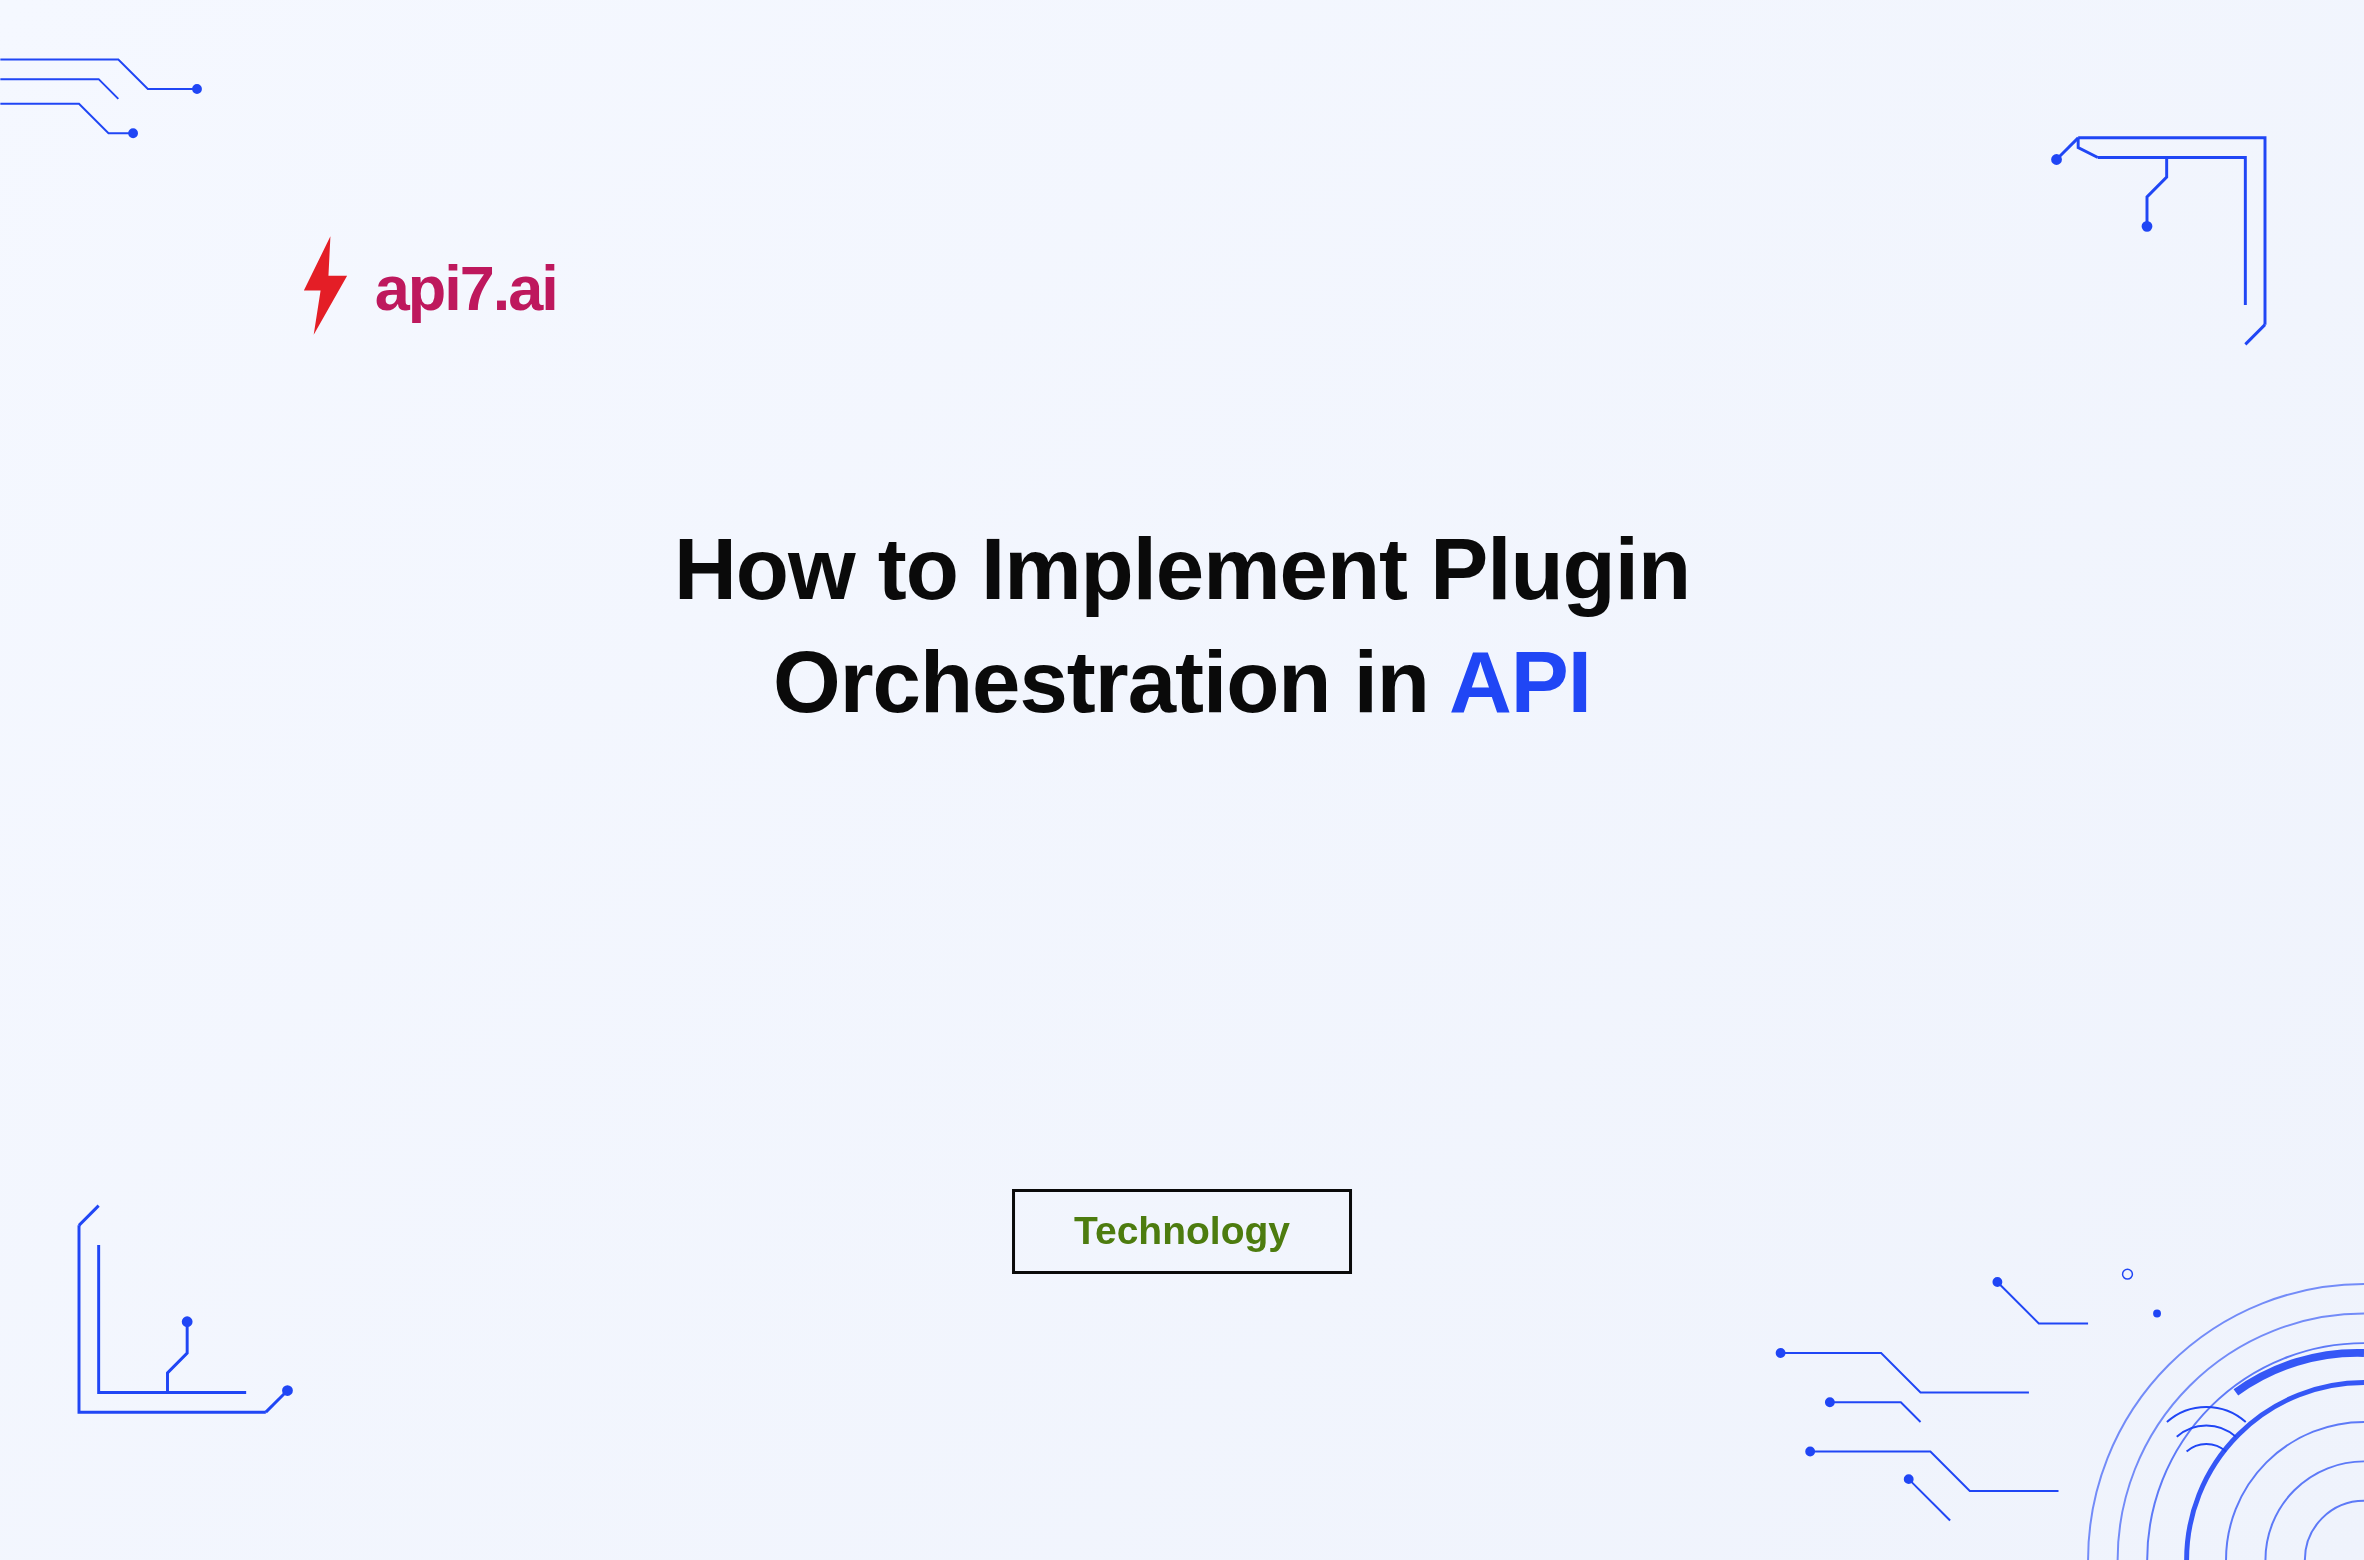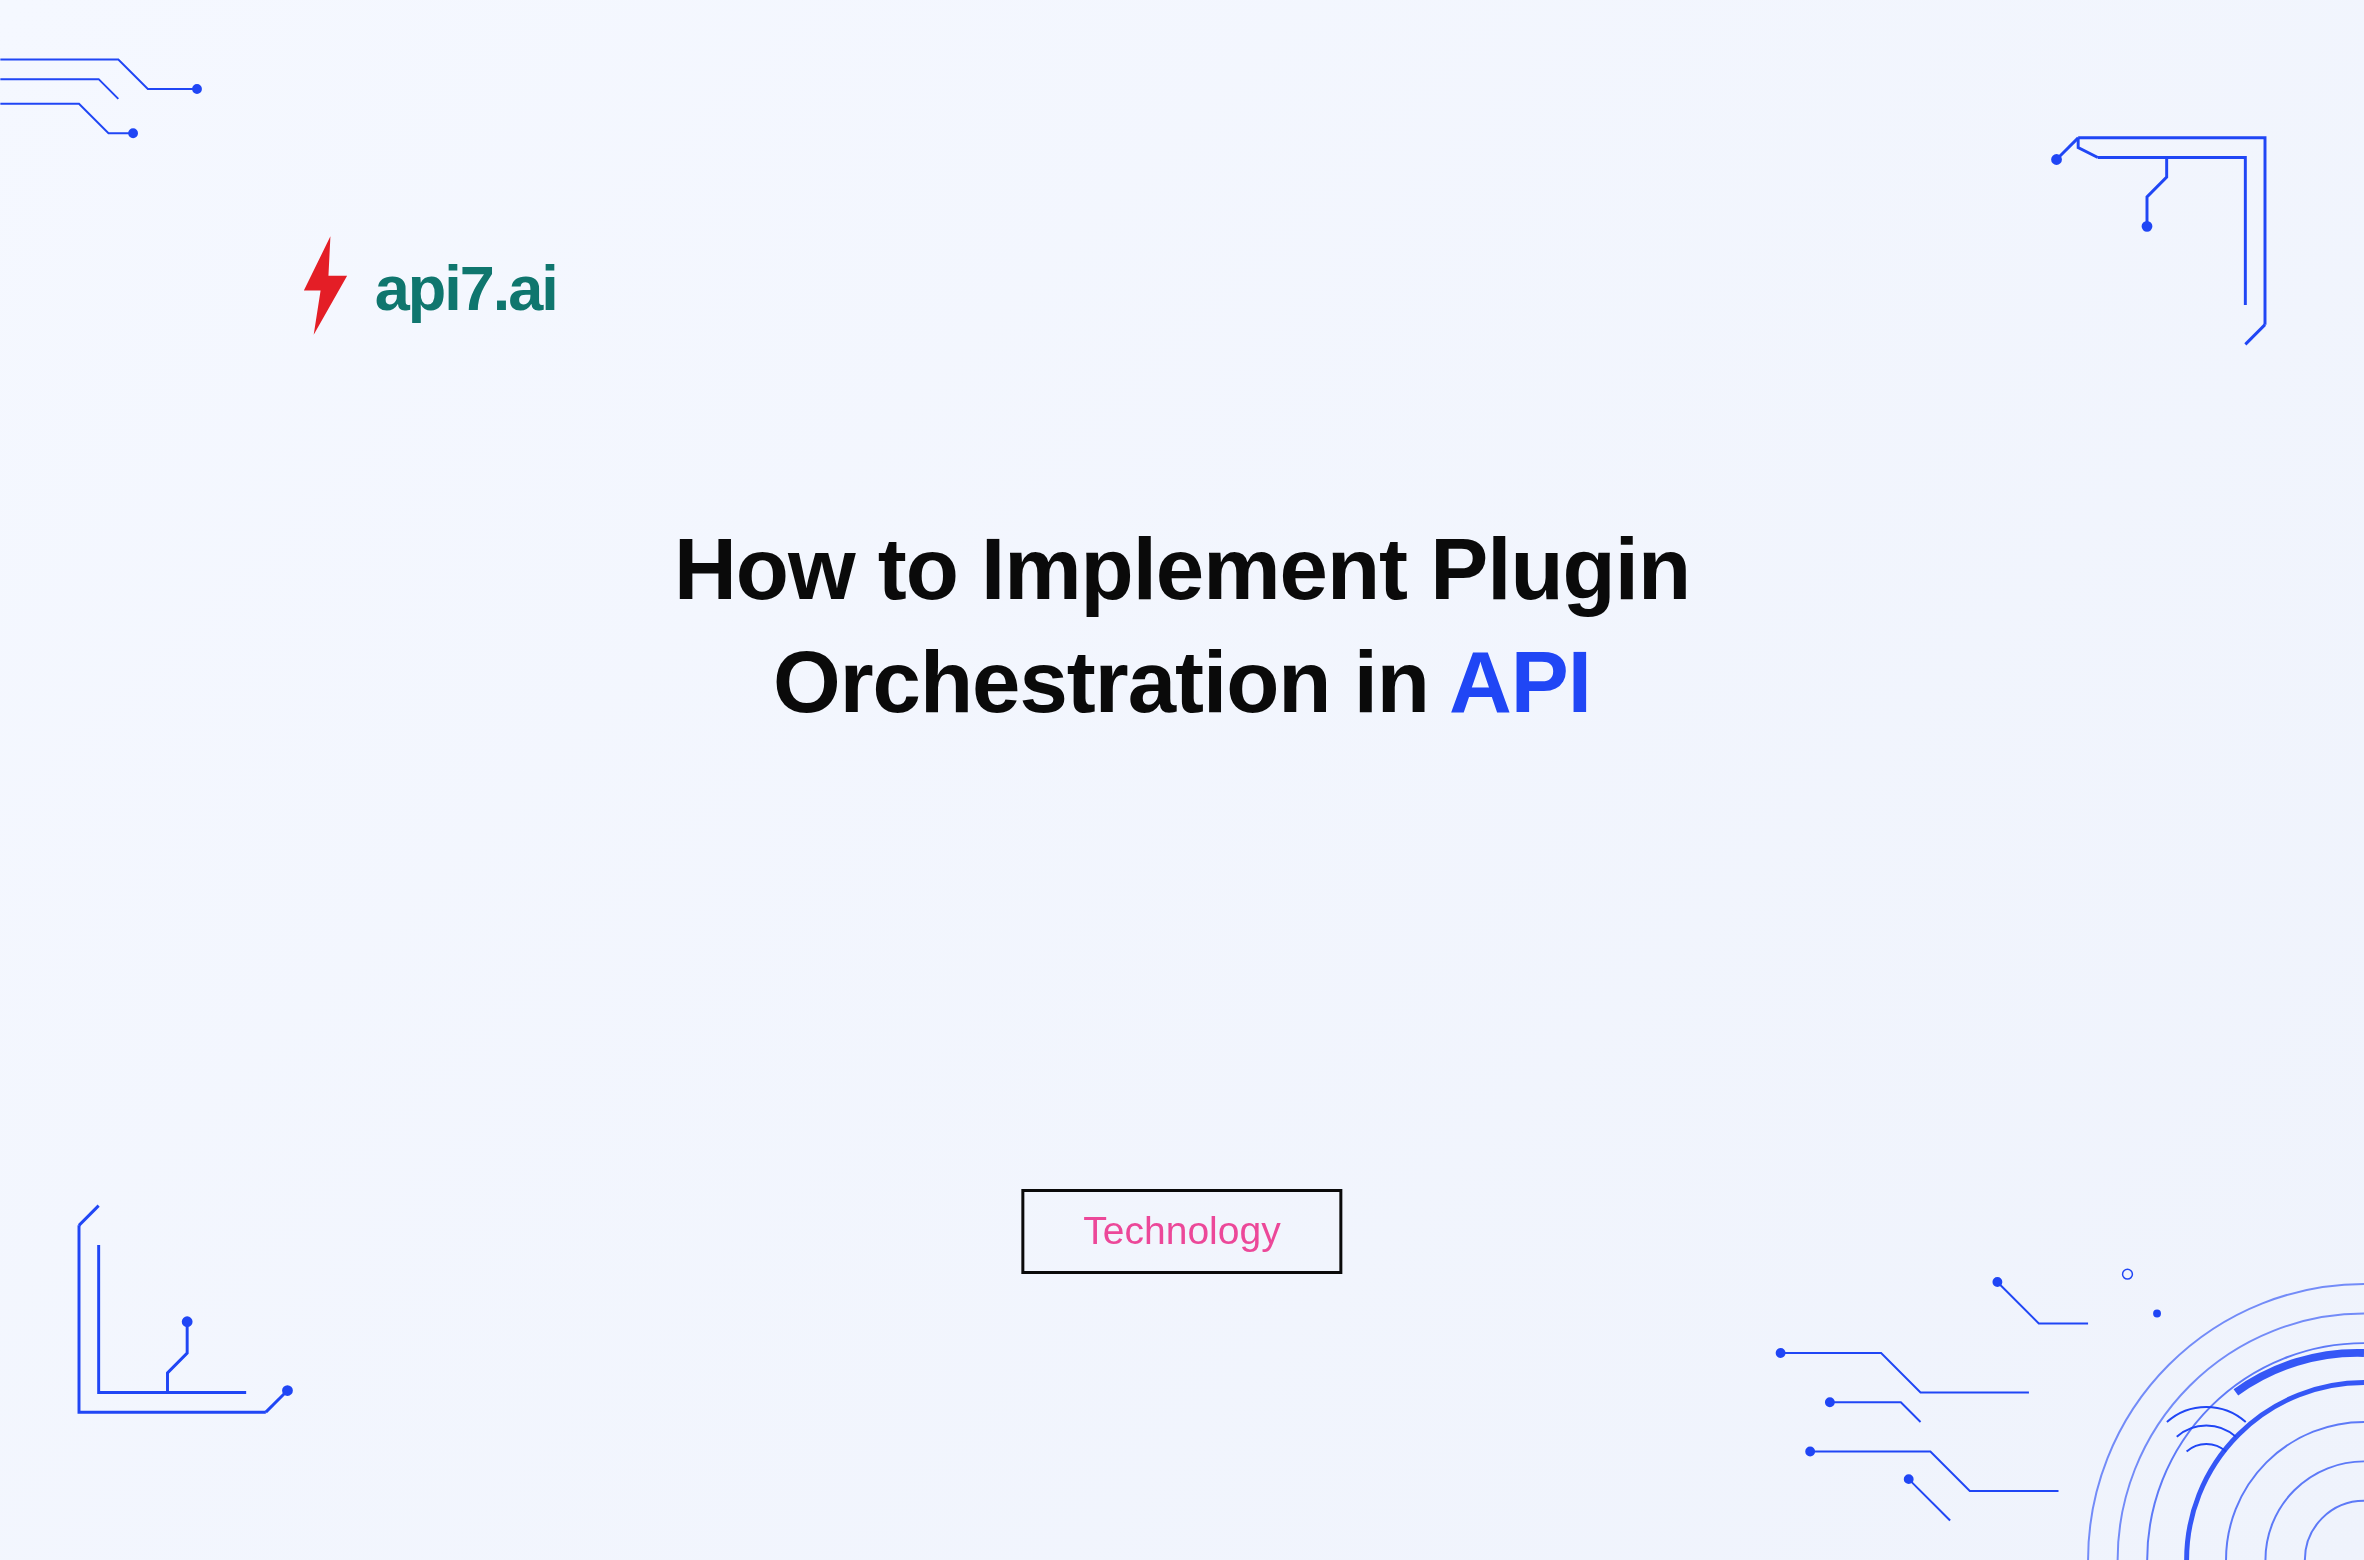--- a/index.html
+++ b/index.html
@@ -23,21 +23,21 @@
     }
     
     .logo-bolt {
       width: 59px;
       height: 99px;
     }
     
     .logo-text {
       font-size: 63px;
       font-weight: 800;
-      color: #0f766e;
+      color: #be185d;
       letter-spacing: -2px;
       font-family: Arial, sans-serif;
       text-transform: lowercase;
     }
     
     .title-area {
       position: absolute;
       top: 512px;
       left: 0;
       right: 0;
@@ -60,22 +60,22 @@
     }
     
     .category-box {
       position: absolute;
       bottom: 286px;
       left: 50%;
       transform: translateX(-50%);
       border: 3px solid #0a0a0a;
       padding: 17.7px 59px;
       font-size: 39px;
-      font-weight: 400;
-      color: #ec4899;
+      font-weight: 700;
+      color: #4d7c0f;
     }
     
     .decoration {
       position: absolute;
       pointer-events: none;
     }
     
     .dec-top-left {
       top: 29.6px;
       left: 0;

